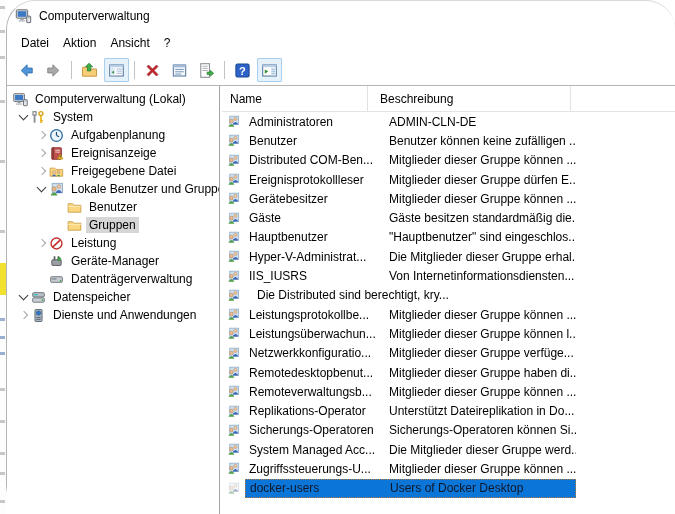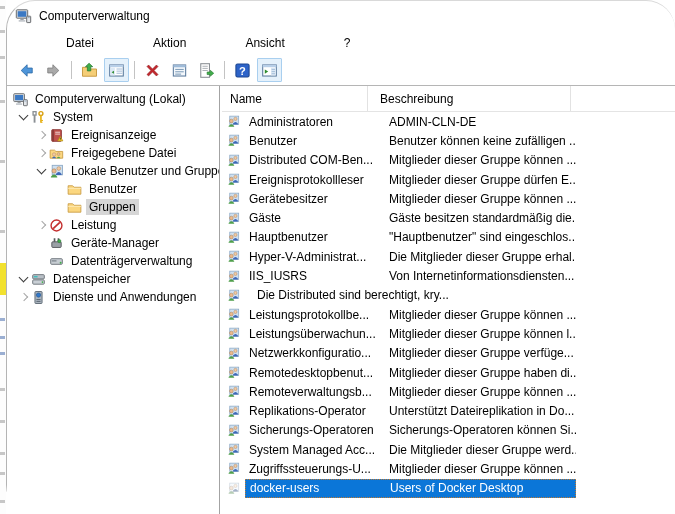--- a/index.html
+++ b/index.html
@@ -9,21 +9,21 @@
   #bg-sliver{position:absolute;left:0;top:0;width:6px;height:514px;background:#fdfdfd;overflow:hidden;}
   #bg-sliver .mark{position:absolute;left:0;width:5px;height:3px;background:#9a9a9a;opacity:.55;}
   #bg-sliver .mark.blue{background:#4a6fae;}
   #bg-sliver #yellow-patch{position:absolute;left:0;width:6px;top:263px;height:32px;}
   
   #win{position:absolute;left:6px;top:0;right:0;bottom:0;background:#fff;border-left:1px solid #b4b4b4;border-top:1px solid #d9d9d9;display:flex;flex-direction:column;border-radius:29px;}
   #titlebar{height:30px;display:flex;align-items:center;padding-left:8px;flex:none;}
   #titlebar .ticon{width:17px;height:16px;margin-right:7px;flex:none;}
   #titlebar .ttext{font-size:12px;}
   #menubar{height:24px;display:flex;align-items:center;padding-left:7px;flex:none;}
-  .menu-item{padding:3px 7px;cursor:default;margin-left:45px;}
+  .menu-item{padding:3px 7px;cursor:default;}
   #toolbar{height:30px;display:flex;align-items:center;padding-left:6px;border-bottom:1px solid #b5b5b5;flex:none;}
   .tbtn{width:25px;height:24px;display:flex;align-items:center;justify-content:center;margin:0 1px;border:1px solid transparent;border-radius:1px;box-sizing:border-box;}
   .tbtn.active{background:#e5f1fb;border-color:#a9cfef;}
   .tbtn svg{width:17px;height:17px;}
   .tsep{width:1px;height:18px;background:#c3c3c3;margin:0 4px;flex:none;}
   #content{flex:1;display:flex;min-height:0;}
   
   #tree{width:212px;flex:none;border-right:1px solid #a3a3a3;padding-top:4px;overflow:hidden;background:#fff;}
   .trow{height:18px;display:flex;align-items:center;white-space:nowrap;}
   .tspacer{flex:none;}
@@ -40,21 +40,21 @@
   .hcell.h-name{width:146px;padding-left:8px;}
   .hcell.h-desc{width:203px;padding-left:12px;}
   .hcell.h-rest{flex:1;border-right:none;}
   #lrows{flex:1;overflow:hidden;}
   .lrow{height:19.3px;display:flex;align-items:center;}
   .lic{width:18px;flex:none;display:flex;align-items:center;padding-left:5px;box-sizing:content-box;}
   .lic svg{width:13px;height:13px;}
   .lmain{width:331px;flex:none;display:flex;align-items:center;height:100%;box-sizing:border-box;}
   .lname{width:128px;flex:none;padding-left:4px;white-space:nowrap;overflow:hidden;}
   .ldesc{flex:1;padding-left:12px;white-space:nowrap;overflow:hidden;}
-  .lrow.selected .lmain{background:#0b76d8;color:#ffffff;border:1px dotted #bd7a35;}
+  .lrow.selected .lmain{background:#0b76d8;color:#0f172a;border:1px dotted #bd7a35;}
   .lrow.selected .lic svg{opacity:.55;filter:saturate(.45) brightness(1.12);}
 </style>
 </head>
 <body>
 
 <div id="stage">
 
   <div id="bg-sliver">
     <div id="yellow-patch" style="background: rgb(242, 225, 46);"></div>
   <div class="mark" style="top: 6px;"></div>
@@ -191,20 +191,30 @@
                 <line x1="10.6" y1="5.9" x2="10.6" y2="13.6" stroke="#e7b21a" stroke-width="1.8"></line>
                 <rect x="10.6" y="10.6" width="2.2" height="1.2" fill="#e7b21a"></rect>
                 <rect x="10.6" y="12.6" width="1.7" height="1" fill="#e7b21a"></rect>
               </svg></span>
             <span class="tlabel">System</span>
           </div>
           <div class="trow">
             <span class="tspacer" style="width: 28px;"></span>
             <span class="chev collapsed"></span>
             <span class="ticon16"><svg viewBox="0 0 16 16" width="100%" height="100%">
+                <circle cx="8" cy="8" r="6.2" fill="#eef6fd" stroke="#2e6da4" stroke-width="1.4"></circle>
+                <line x1="8" y1="8" x2="8" y2="4.2" stroke="#1d4f7c" stroke-width="1.3"></line>
+                <line x1="8" y1="8" x2="10.8" y2="9.4" stroke="#1d4f7c" stroke-width="1.3"></line>
+              </svg></span>
+            <span class="tlabel">Aufgabenplanung</span>
+          </div>
+          <div class="trow">
+            <span class="tspacer" style="width: 28px;"></span>
+            <span class="chev collapsed"></span>
+            <span class="ticon16"><svg viewBox="0 0 16 16" width="100%" height="100%">
                 <rect x="3" y="1.8" width="10.2" height="12.4" rx="0.8" fill="#c0504d" stroke="#8e3a38"></rect>
                 <rect x="3" y="1.8" width="2.4" height="12.4" fill="#8e3a38"></rect>
                 <line x1="6.6" y1="4.5" x2="11.8" y2="4.5" stroke="#f1d9d8" stroke-width="1"></line>
                 <line x1="6.6" y1="6.5" x2="11.8" y2="6.5" stroke="#f1d9d8" stroke-width="1"></line>
                 <path d="M9.2 13.8 L12 8.8 L14.8 13.8 Z" fill="#f5c62c" stroke="#a98812" stroke-width="0.7"></path>
                 <rect x="11.6" y="10.4" width="0.9" height="2" fill="#3a3a3a"></rect>
               </svg></span>
             <span class="tlabel">Ereignisanzeige</span>
           </div>
           <div class="trow">

